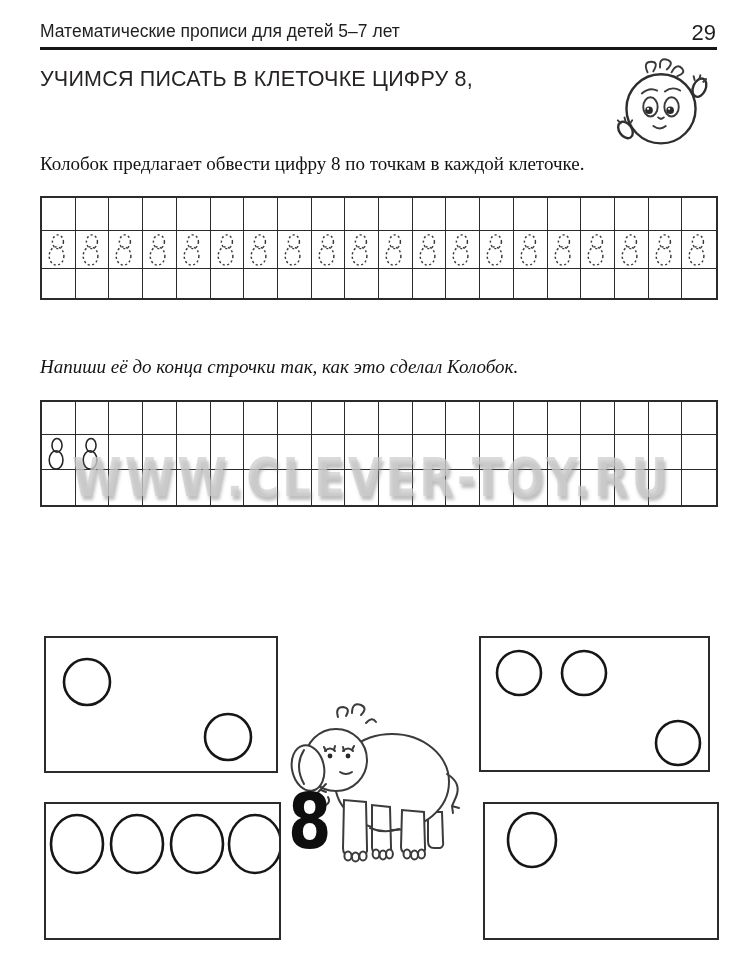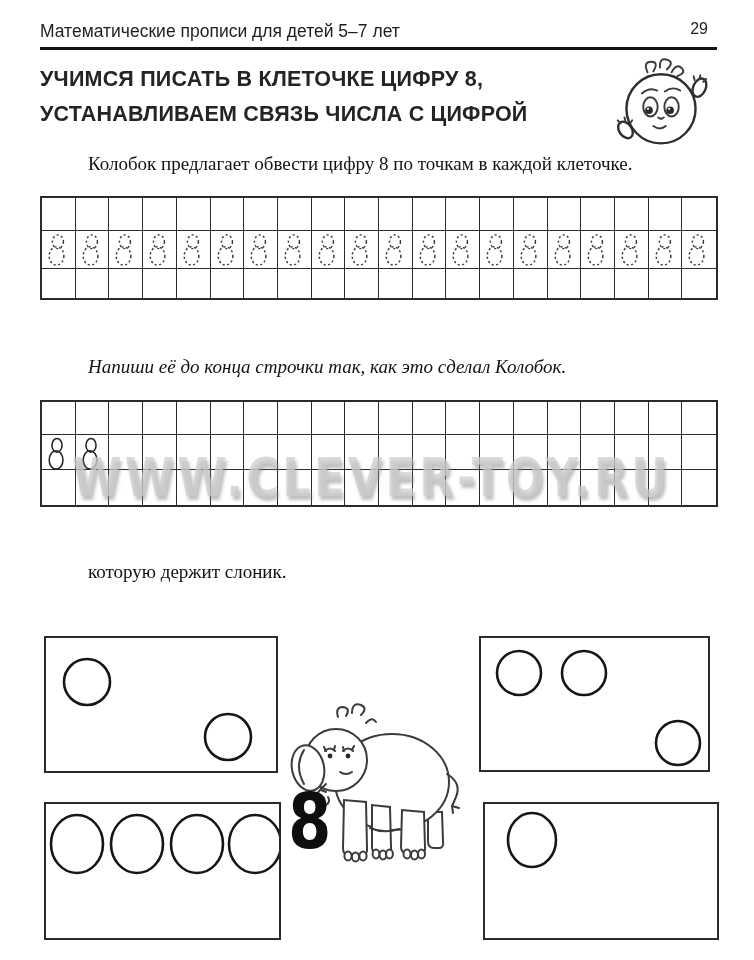--- a/index.html
+++ b/index.html
@@ -2,26 +2,26 @@
 <html><head>
 <meta charset="utf-8">
 <style>
   * { box-sizing: border-box; margin: 0; padding: 0; }
   html,body { background:#fff; }
   .page {
     position: relative; width: 754px; height: 960px; background:#fff;
     font-family: "Liberation Sans", sans-serif; color:#1d1b1b; overflow:hidden;
   }
   .header-title { position:absolute; left:40px; top:21px; font-size:17.5px; color:#201e1e; }
-  .page-number  { position:absolute; right:46px; top:20px; font-size:16px; color:#201e1e; }
+  .page-number  { position:absolute; right:38px; top:20px; font-size:22px; color:#201e1e; }
   .header-rule  { position:absolute; left:40px; top:47px; width:677px; height:3px; background:#161616; }
-  .lesson-title { position:absolute; left:40px; top:62px; font-weight:bold; font-size:21.5px;
+  .lesson-title { position:absolute; left:40px; top:62px; font-weight:normal; font-size:21.5px;
                   line-height:35px; color:#282323; letter-spacing:.2px; }
   .body-text { position:absolute; left:40px; font-family:"Liberation Serif", serif;
-               font-size:19px; color:#141212; line-height:30px; white-space:nowrap;margin-left:48px; }
+               font-size:19px; color:#141212; line-height:30px; white-space:nowrap; }
   #p1 { top:149px; } #p2 { top:352px;font-style:italic; } #p3 { top:557px; }
 
   .wgrid { position:absolute; left:40px; width:678px; border:2px solid #2b2b2b; background:#fff; }
   #trace-grid { top:196px; } #write-grid { top:400px; }
   .grow { display:grid; grid-template-columns:repeat(20,1fr); border-bottom:1.5px solid #2b2b2b; }
   .grow:last-child { border-bottom:none; }
   .gcell { border-right:1.5px solid #2b2b2b; overflow:visible; }
   .gcell:last-child { border-right:none; }
   .d8 { width:22px; height:34px; display:block; margin:2px 0 0 4px; }
   .dsh { fill:none; stroke:#3a3a3a; stroke-width:1.6; stroke-dasharray:2.3 2.7; }
@@ -54,21 +54,20 @@
 <body>
 
 <div class="page">
 
   <div class="header-title">Математические прописи для детей 5–7 лет</div>
   <div class="page-number">29</div>
   <div class="header-rule"></div>
 
   <div class="lesson-title">
     <div>УЧИМСЯ ПИСАТЬ В КЛЕТОЧКЕ ЦИФРУ 8,</div>
-    <div>УСТАНАВЛИВАЕМ СВЯЗЬ ЧИСЛА С ЦИФРОЙ</div>
   </div>
 
   <svg class="kolobok" viewBox="0 0 100 100">
     <path class="ln" d="M36,17 q-5,-11 4,-11 q8,0 2,10"></path>
     <path class="ln" d="M49,12 q-1,-11 8,-8 q7,3 -1,10"></path>
     <path class="ln" d="M61,17 q5,-10 11,-4 q4,5 -5,8"></path>
     <ellipse class="fl25" cx="90" cy="33" rx="6.5" ry="10" transform="rotate(24 90 33)"></ellipse>
     <path class="ln" d="M85,25 l-1,-4 M90,24 l1,-4 M94,27 l3,-3"></path>
     <circle class="fl25" cx="50" cy="55" r="36"></circle>
     <ellipse class="fl25" cx="13" cy="77" rx="6.5" ry="9.5" transform="rotate(-35 13 77)"></ellipse>
@@ -332,21 +331,20 @@
         <div class="gcell"></div>
         <div class="gcell"></div>
         <div class="gcell"></div>
         <div class="gcell"></div>
       </div>
     </div>
 
   <div class="watermark">WWW.CLEVER-TOY.RU</div>
 
   <div class="body-text" id="p3">
-    <div>которую держит слоник.</div>
   </div>
 
   <div class="count-rect" id="rect-top-left">
       <svg class="circles-svg">
         <ellipse cx="41" cy="44" rx="23" ry="23"></ellipse>
         <ellipse cx="182" cy="99" rx="23" ry="23"></ellipse>
       </svg>
     </div>
   <div class="count-rect" id="rect-top-right">
       <svg class="circles-svg">

